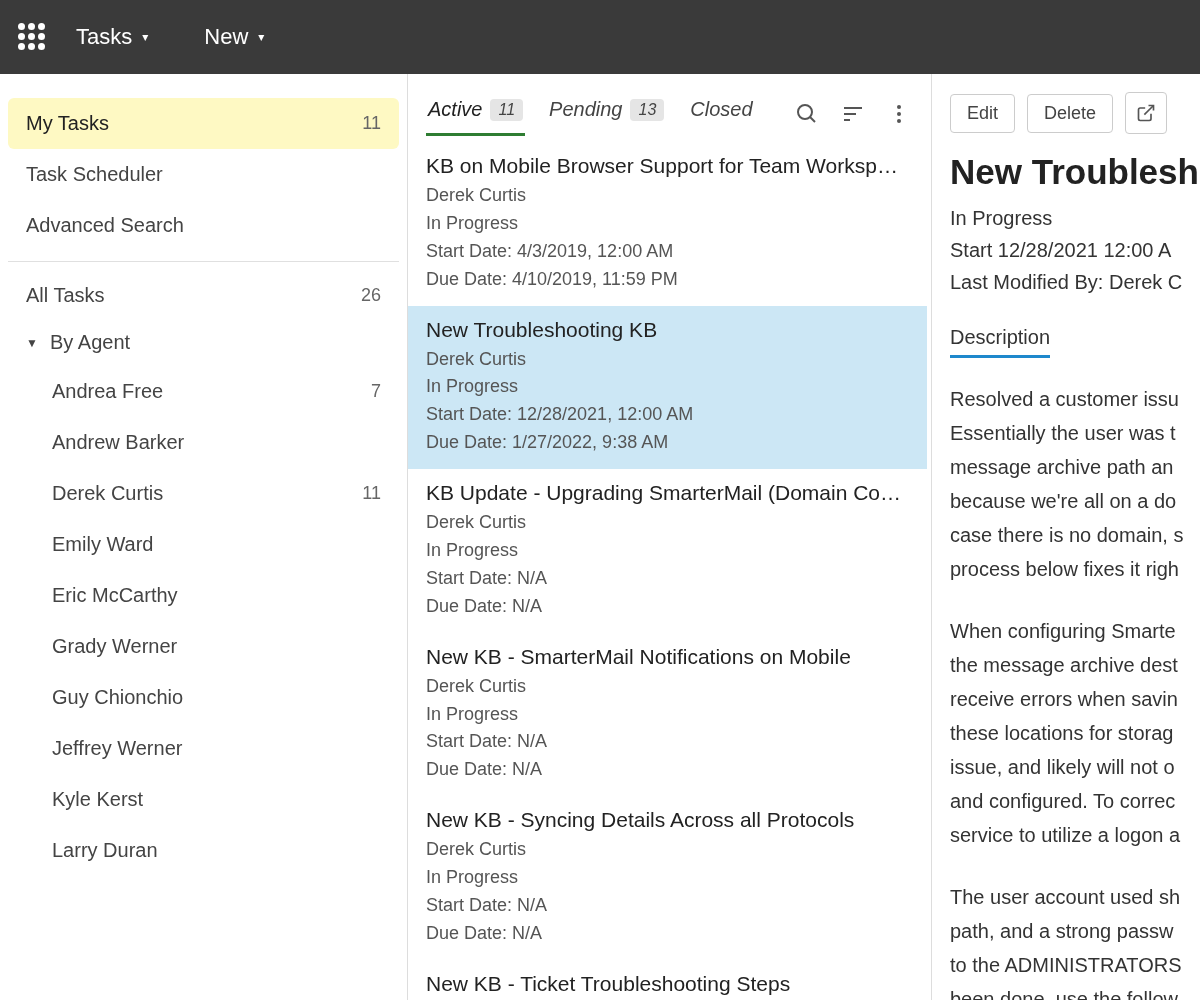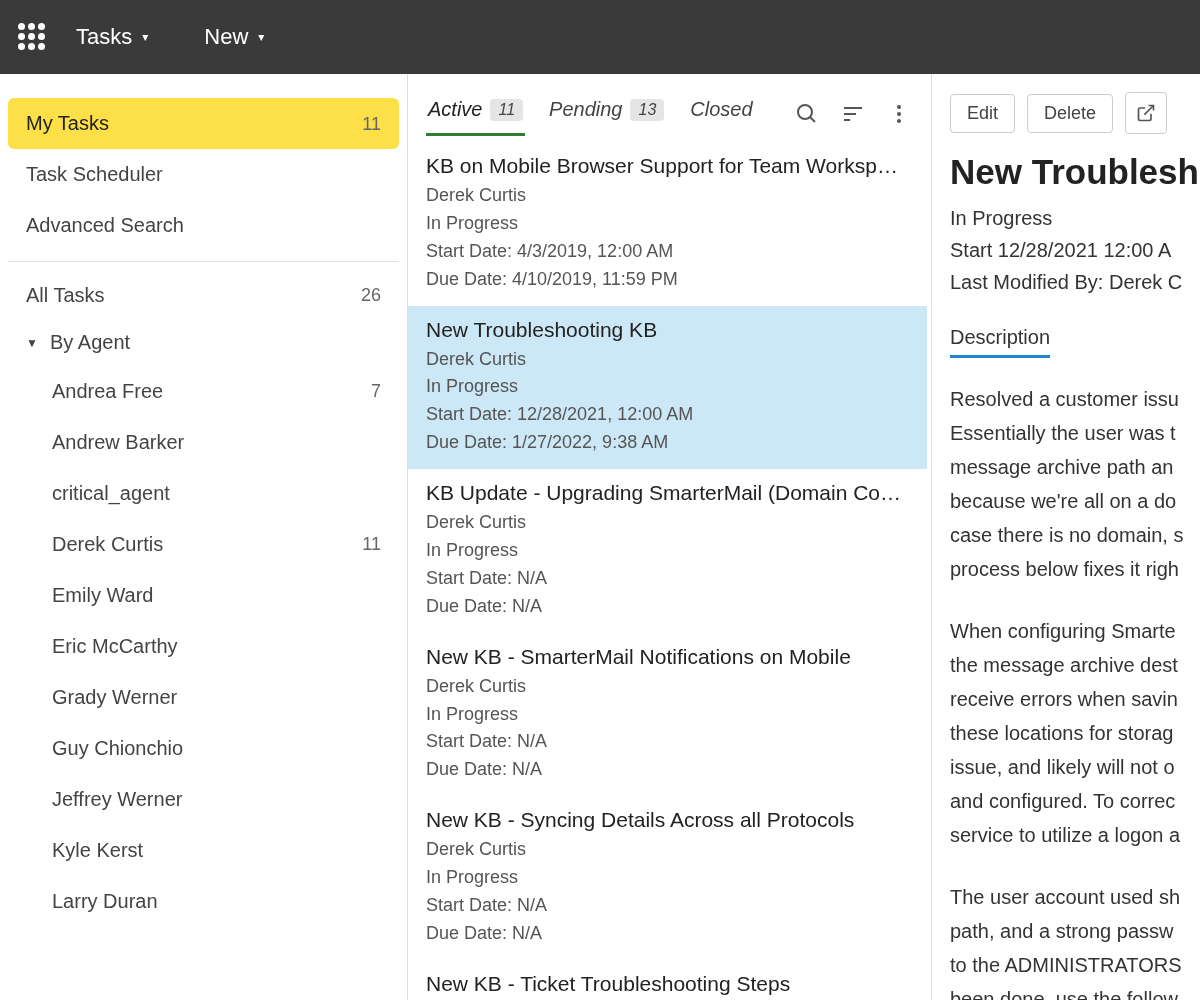--- a/index.html
+++ b/index.html
@@ -60,23 +60,22 @@
   display: flex;
   justify-content: space-between;
   align-items: center;
   padding: 14px 18px;
   font-size: 20px;
   color: #444;
   border-radius: 6px;
   cursor: pointer;
 }
 .sidebar .side-item.selected {
-  background: #fde047;
+  background: #fef9c3;
   color: #222;
-  align-items: flex-end;
 }
 .sidebar .side-count {
   color: #666;
   font-size: 18px;
 }
 .sidebar hr {
   border: none;
   border-top: 1px solid #e0e0e0;
   margin: 10px 0;
 }
@@ -285,23 +284,20 @@
         <span>By Agent</span>
       </div>
     </div>
     <div id="sidebar-agents">
         <div class="agent-row">
           <span>Andrea Free</span>
           <span class="side-count">7</span>
         </div>
         <div class="agent-row">
           <span>Andrew Barker</span>
-        </div>
-        <div class="agent-row">
-          <span>critical_agent</span>
         </div>
         <div class="agent-row">
           <span>Derek Curtis</span>
           <span class="side-count">11</span>
         </div>
         <div class="agent-row">
           <span>Emily Ward</span>
         </div>
         <div class="agent-row">
           <span>Eric McCarthy</span>

